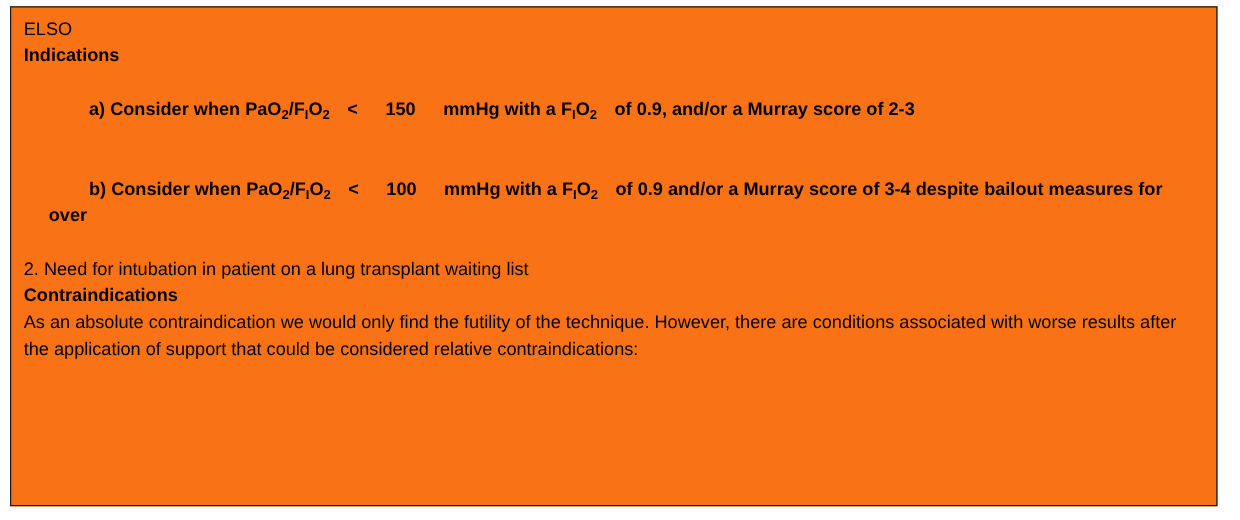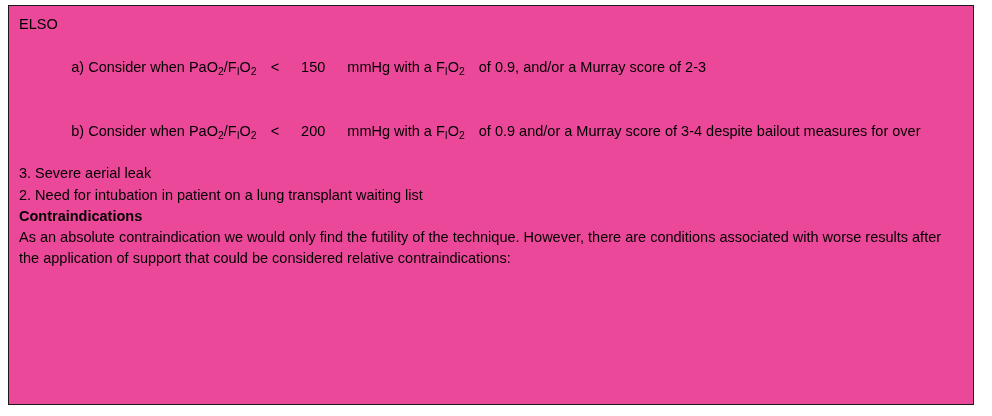--- a/index.html
+++ b/index.html
@@ -22,35 +22,36 @@
     box-sizing: border-box;
   }
   .table-box {
     position: absolute;
     left: 8px;
     top: 5px;
     width: 966px;
     height: 400px;
     box-sizing: border-box;
     border: 1px solid #1a1a1a;
-    background: #ec4899;
+    background: #f97316;
   }
   .inner {
     padding: 8px 10px 6px 10px;
     box-sizing: border-box;
   }
   .line {
     line-height: 1.47;
     white-space: pre-wrap;
   }
   .bold {
     font-weight: bold;
   }
   .indent {
     padding-left: 20px;
+    font-weight: bold;
   }
   .wrapline {
     line-height: 1.47;
   }
   sub {
     font-size: 0.72em;
     vertical-align: -0.28em;
     line-height: 0;
   }
   .gap-s {
@@ -64,33 +65,33 @@
 </style>
 </head>
 <body>
 
 <div class="page">
   <div class="table-box">
     <div class="inner">
 
       <div class="line">ELSO</div>
 
+      <div class="line bold">Indications</div>
 
 
       <div class="line indent">
         <span>a) Consider when PaO</span><sub>2</sub><span>/F</span><sub>I</sub><span>O</span><sub>2</sub><span class="gap-s"></span><span>&lt;</span><span class="gap-m"></span><span>150</span><span class="gap-m"></span><span>mmHg with a F</span><sub>I</sub><span>O</span><sub>2</sub><span class="gap-s"></span><span>of 0.9, and/or a Murray score of 2-3</span>
       </div>
 
       <div class="line indent">
-        <span>b) Consider when PaO</span><sub>2</sub><span>/F</span><sub>I</sub><span>O</span><sub>2</sub><span class="gap-s"></span><span>&lt;</span><span class="gap-m"></span><span>200</span><span class="gap-m"></span><span>mmHg with a F</span><sub>I</sub><span>O</span><sub>2</sub><span class="gap-s"></span><span>of 0.9 and/or a Murray score of 3-4 despite bailout measures for over</span>
+        <span>b) Consider when PaO</span><sub>2</sub><span>/F</span><sub>I</sub><span>O</span><sub>2</sub><span class="gap-s"></span><span>&lt;</span><span class="gap-m"></span><span>100</span><span class="gap-m"></span><span>mmHg with a F</span><sub>I</sub><span>O</span><sub>2</sub><span class="gap-s"></span><span>of 0.9 and/or a Murray score of 3-4 despite bailout measures for over</span>
       </div>
 
 
 
-      <div class="line">3. Severe aerial leak</div>
 
       <div class="line">2. Need for intubation in patient on a lung transplant waiting list</div>
 
       <div class="line bold">Contraindications</div>
 
       <div class="wrapline">As an absolute contraindication we would only find the futility of the technique. However, there are conditions associated with worse results after the application of support that could be considered relative contraindications:</div>
 
     </div>
   </div>
 </div>

